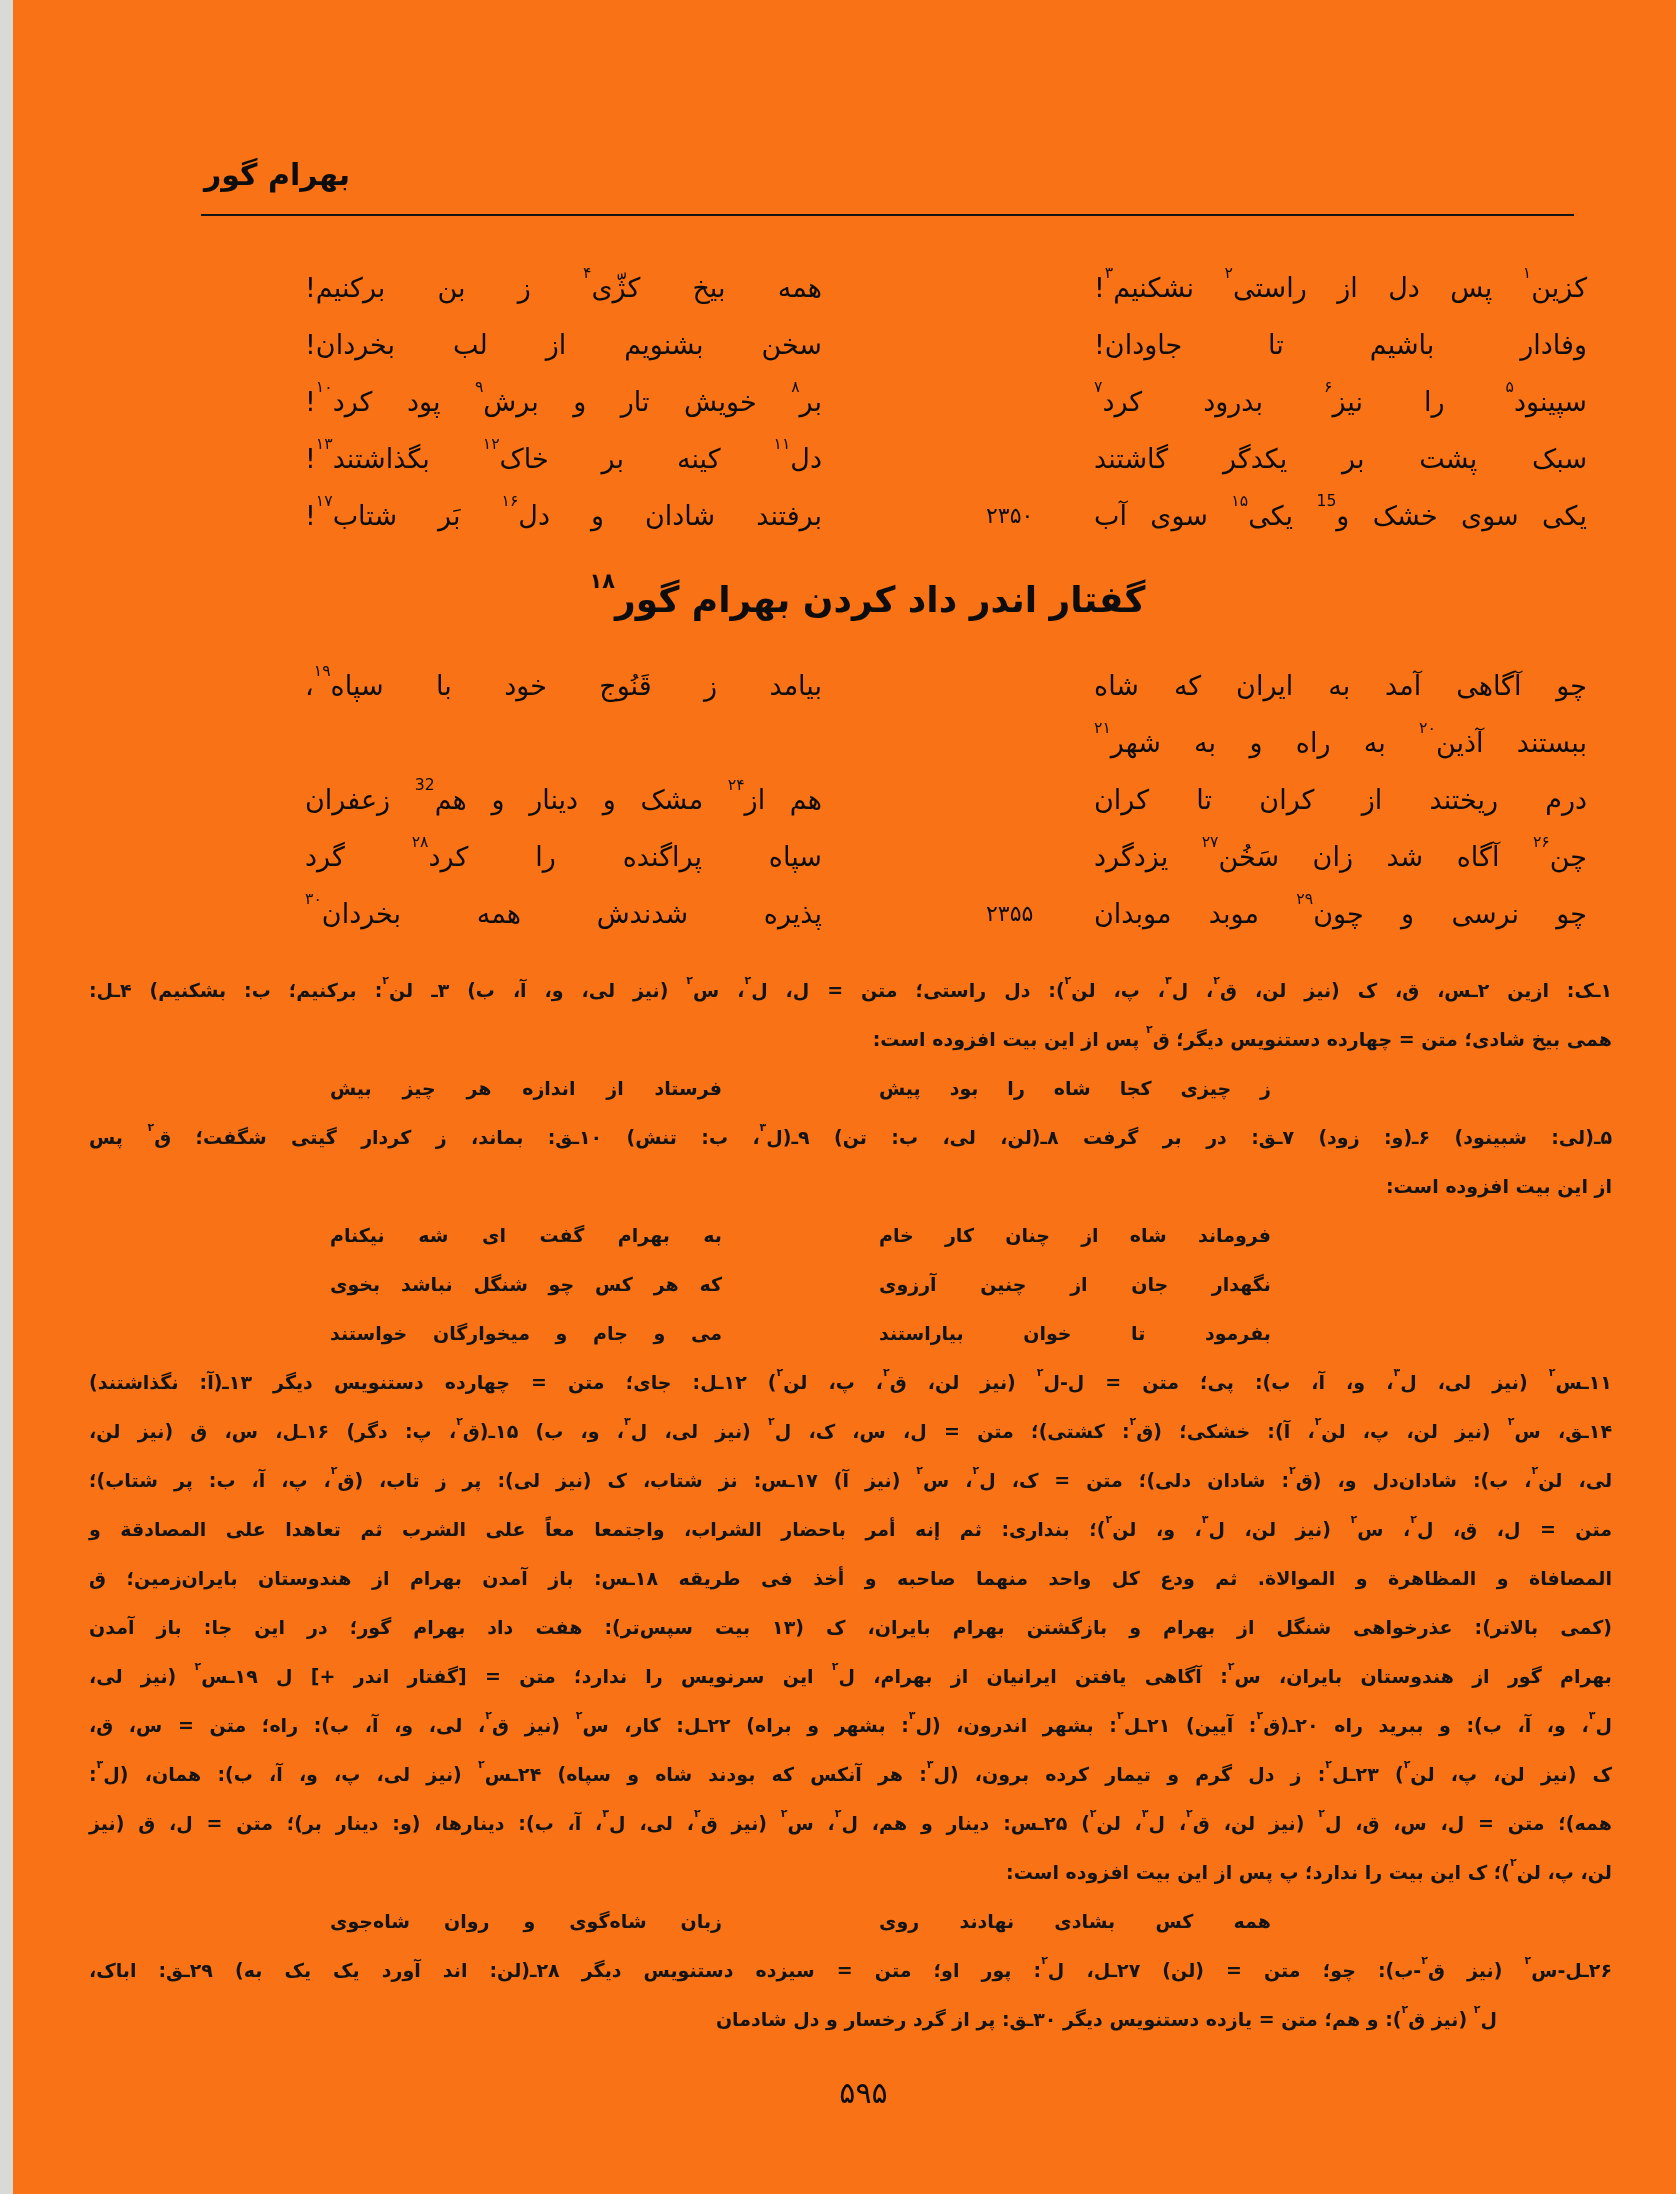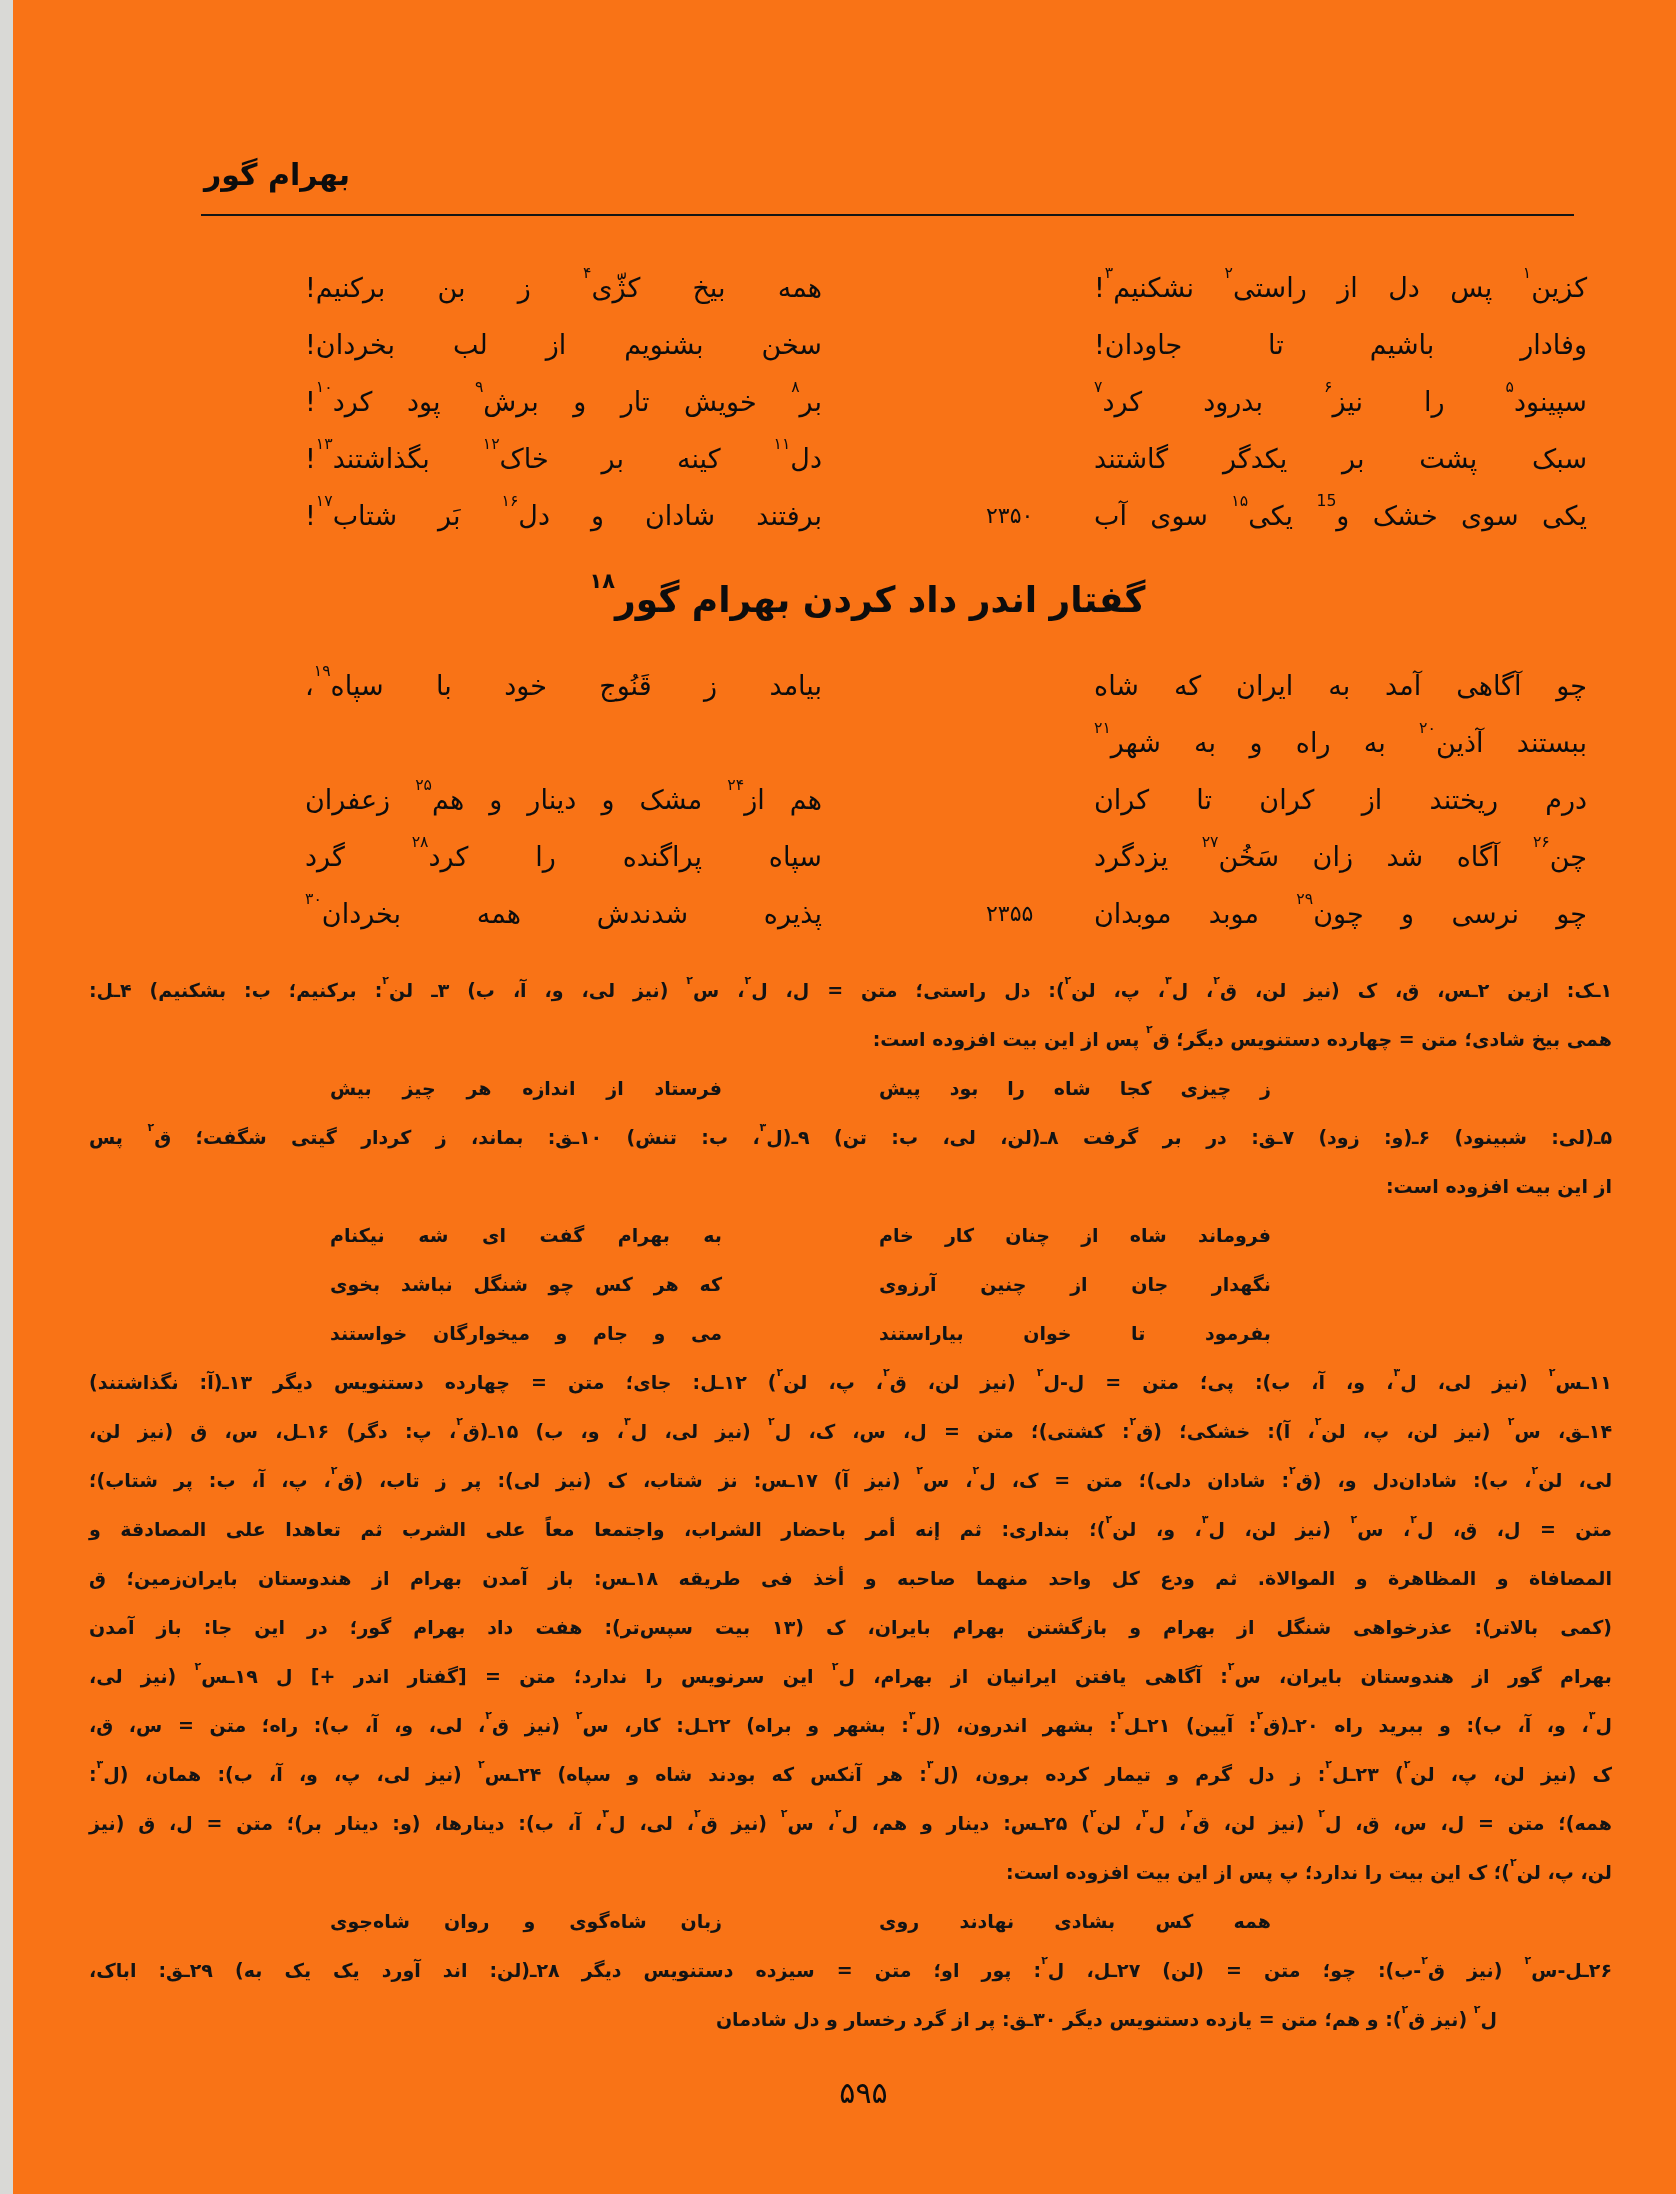--- a/index.html
+++ b/index.html
@@ -108,21 +108,21 @@
   <div class="poem poem-2">
     <div class="prow">
       <div class="hemi r">چو آگاهی آمد به ایران که شاه</div>
       <div class="hemi l">بیامد ز قَنُوج خود با سپاه<sup>۱۹</sup>،</div>
     </div>
     <div class="prow">
       <div class="hemi r">ببستند آذین<sup>۲۰</sup> به راه و به شهر<sup>۲۱</sup></div>
     </div>
     <div class="prow">
       <div class="hemi r">درم ریختند از کران تا کران</div>
-      <div class="hemi l">هم از<sup>۲۴</sup> مشک و دینار و هم<sup>۲۵</sup> زعفران</div>
+      <div class="hemi l">هم از<sup>۲۴</sup> مشک و دینار و هم<sup>32</sup> زعفران</div>
     </div>
     <div class="prow">
       <div class="hemi r">چن<sup>۲۶</sup> آگاه شد زان سَخُن<sup>۲۷</sup> یزدگرد</div>
       <div class="hemi l">سپاه پراگنده را کرد<sup>۲۸</sup> گرد</div>
     </div>
     <div class="prow">
       <div class="vnum">۲۳۵۵</div>
       <div class="hemi r">چو نرسی و چون<sup>۲۹</sup> موبد موبدان</div>
       <div class="hemi l">پذیره شدندش همه بخردان<sup>۳۰</sup></div>
     </div>

